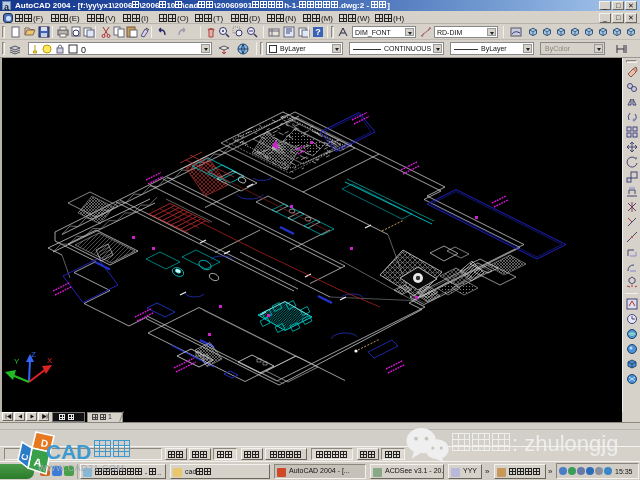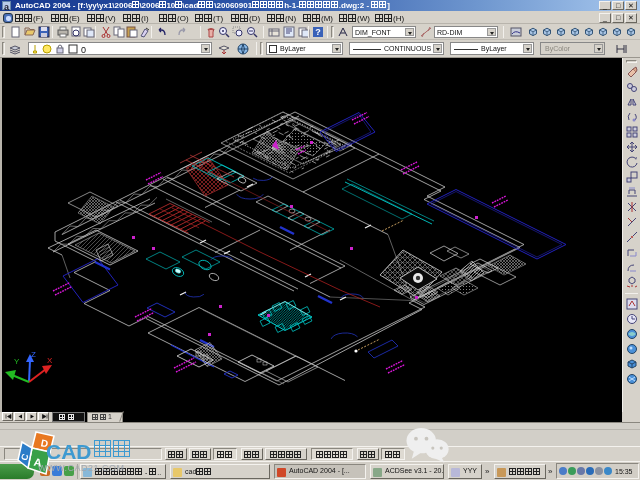--- a/index.html
+++ b/index.html
@@ -780,12 +780,13 @@
     <svg class="abs" style="left:403px;top:426px" width="47" height="40" viewBox="0 0 44 38">
 <ellipse cx="17" cy="14" rx="14" ry="12" fill="#efefef"></ellipse>
 <path d="M10 24 L8 31 L16 26 Z" fill="#efefef"></path>
 <ellipse cx="32" cy="22" rx="11" ry="9.5" fill="#efefef"></ellipse>
 <path d="M36 29 L39 35 L31 31 Z" fill="#efefef"></path>
 <circle cx="12" cy="12" r="1.8" fill="#c8c5be"></circle>
       <circle cx="22" cy="12" r="1.8" fill="#c8c5be"></circle>
 <circle cx="28" cy="21" r="1.5" fill="#c8c5be"></circle>
       <circle cx="36" cy="21" r="1.5" fill="#c8c5be"></circle>
 </svg>
+    <div class="abs" style="left:452px;top:431px;font-size:22px;color:#eeeeee;"><span class="hz2" style="width:18px;height:18px;margin-right:2px;--hc:#eeeeee;"></span><span class="hz2" style="width:18px;height:18px;margin-right:2px;--hc:#eeeeee;"></span><span class="hz2" style="width:18px;height:18px;margin-right:2px;--hc:#eeeeee;"></span>: zhulongjg</div>
   </div>
 </body></html>

